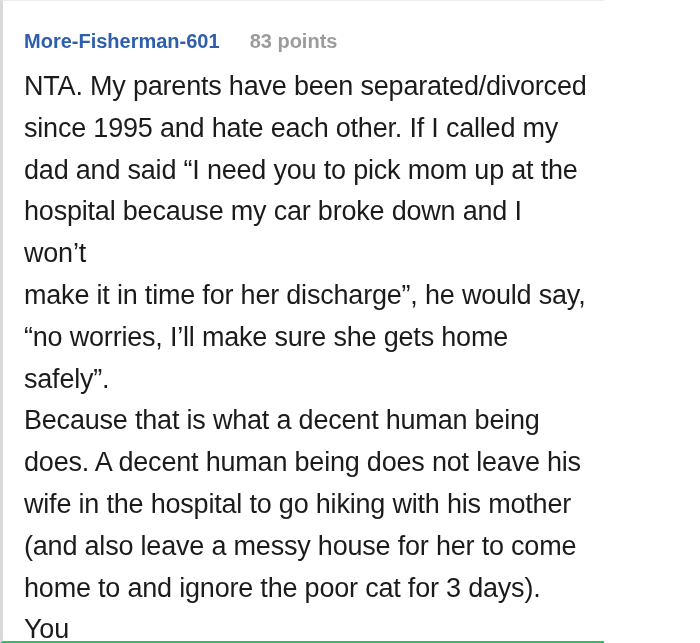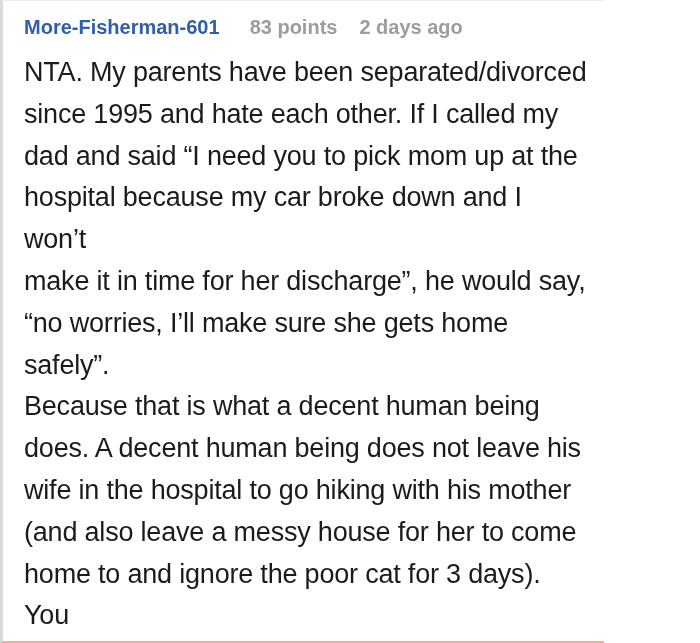--- a/index.html
+++ b/index.html
@@ -7,22 +7,22 @@
     width: 700px;
     background: #ffffff;
     font-family: "Liberation Sans", "DejaVu Sans", sans-serif;
   }
   .comment {
     width: 604px;
     height: 643px;
     background: #ffffff;
     border-left: 3px solid #d9d9d9;
     border-top: 1px solid #ededed;
-    border-bottom: 2px solid #fca5a5;
-    padding: 13px 14px 0 21px;
+    border-bottom: 2px solid #22c55e;
+    padding: 27px 14px 0 21px;
     overflow: hidden;
   }
   .comment-header {
     display: flex;
     align-items: baseline;
     font-size: 20px;
     line-height: 26px;
   }
   .username {
     color: #2e5eac;
@@ -45,21 +45,20 @@
     white-space: pre-line;
   }
 </style>
 </head>
 <body>
 
 <div class="comment">
   <div class="comment-header">
     <span class="username">More-Fisherman-601</span>
     <span class="meta points">83 points</span>
-    <span class="meta timestamp">2 days ago</span>
   </div>
   <div class="comment-body">NTA. My parents have been separated/divorced
 since 1995 and hate each other. If I called my
 dad and said “I need you to pick mom up at the
 hospital because my car broke down and I won’t
 make it in time for her discharge”, he would say,
 “no worries, I’ll make sure she gets home safely”.
 Because that is what a decent human being
 does. A decent human being does not leave his
 wife in the hospital to go hiking with his mother

